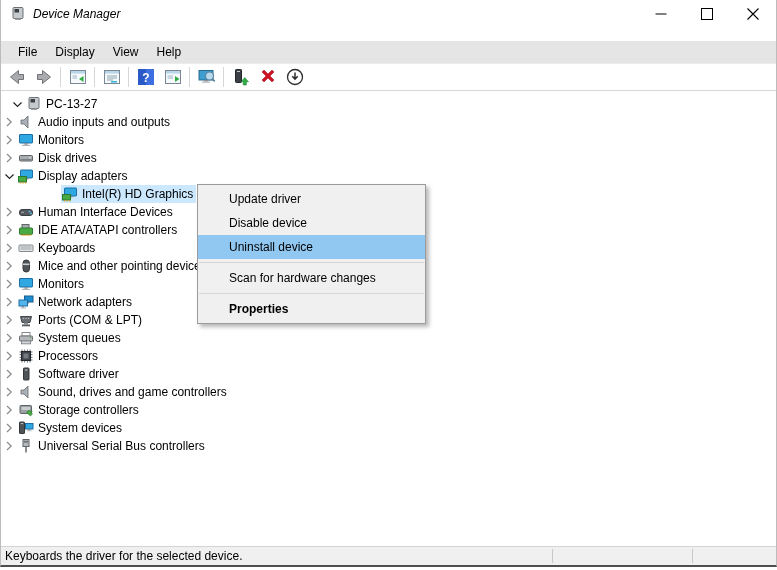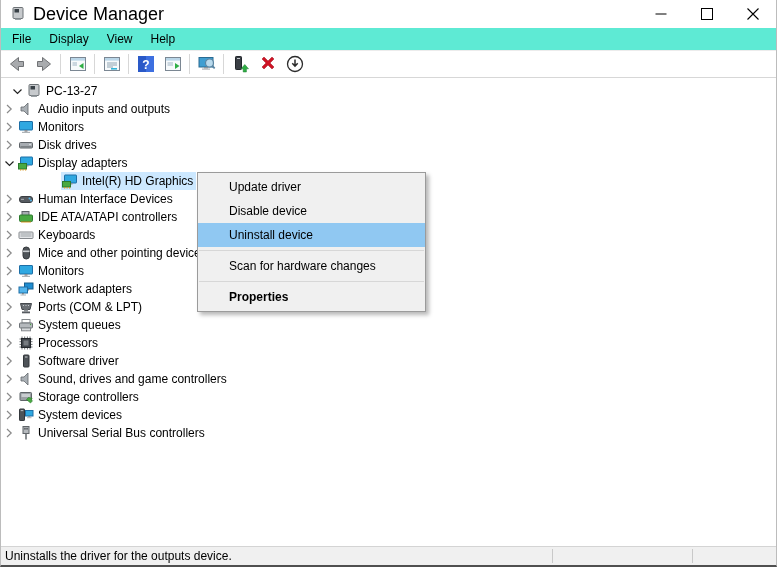--- a/index.html
+++ b/index.html
@@ -3,43 +3,43 @@
 <meta charset="utf-8">
 <style>
   html,body{margin:0;padding:0;background:#fff;}
   body{width:777px;height:570px;font-family:"Liberation Sans",sans-serif;font-size:12px;color:#000;overflow:hidden;}
   .window{position:relative;width:777px;height:567px;background:#fff;box-sizing:border-box;
           border-left:1px solid #bcbcbc;border-right:1px solid #bcbcbc;border-bottom:2px solid #4f4f4f;
           display:flex;flex-direction:column;}
   
   .titlebar{height:28px;display:flex;align-items:center;background:#fff;flex:0 0 auto;}
   .app-icon{margin:0 7px 0 9px;display:flex;}
-  .title{font-size:18px;}
+  .title{font-size:12px;font-style:italic;}
   .win-controls{margin-left:auto;display:flex;height:100%;}
   .win-btn{width:46px;height:100%;display:flex;align-items:center;justify-content:center;}
   
-  .menubar{height:22px;display:flex;align-items:center;background:#5eead4;border-bottom:1px solid #ececec;
-           padding-left:2px;flex:0 0 auto;}
+  .menubar{height:22px;display:flex;align-items:center;background:#e5e5e5;border-bottom:1px solid #ececec;
+           padding-left:8px;flex:0 0 auto;margin-top:13px;}
   .menubar .mitem{padding:3px 9px;cursor:default;}
   
   .toolbar{height:26px;display:flex;align-items:center;background:#fff;border-bottom:1px solid #d7d7d7;
            padding-left:2px;flex:0 0 auto;}
   .tbtn{width:25px;height:24px;display:flex;align-items:center;justify-content:center;margin:0 1px;}
   .tsep{width:1px;height:20px;background:#d7d7d7;margin:0 3px;}
   
   .tree{flex:1 1 auto;background:#fff;padding-top:4px;overflow:hidden;}
   .row{height:18px;display:flex;align-items:center;white-space:nowrap;}
   .lv0{padding-left:8px;} .lv1{} .lv2{padding-left:44px;}
   .chev{width:16px;height:16px;display:inline-flex;align-items:center;justify-content:center;flex:0 0 16px;}
   .itm{display:inline-flex;align-items:center;padding:0 3px 0 1px;height:18px;}
   .itm.sel{background:#cce8ff;}
   .ticon{width:16px;height:16px;display:inline-flex;margin-right:4px;flex:0 0 16px;}
   .lbl{line-height:18px;}
   
-  .ctxmenu{position:absolute;left:196px;top:172px;width:229px;background:#f0f0f0;
+  .ctxmenu{position:absolute;left:196px;top:184px;width:229px;background:#f0f0f0;
            border:1px solid #9b9b9b;box-shadow:3px 3px 4px rgba(0,0,0,0.28);z-index:10;
            padding:2px 0;box-sizing:border-box;}
   .citem{height:24px;line-height:24px;padding-left:31px;cursor:default;}
   .citem.hl{background:#90c8f2;}
   .citem.bold{font-weight:bold;}
   .csep{height:1px;background:#d7d7d7;margin:3px 1px;}
   
   .statusbar{height:18px;flex:0 0 auto;background:#f0f0f0;border-top:1px solid #d4d4d4;
              display:flex;align-items:center;position:relative;}
   .status-text{padding-left:4px;}
@@ -558,21 +558,21 @@
               <path d="M8 8.5v6" stroke="#6d7276" stroke-width="1.6"></path>
             </svg>
           </span>
           <span class="lbl">Universal Serial Bus controllers</span>
         </span>
     </div>
 
   </div>
 
   <div class="statusbar">
-    <span class="status-text">Uninstalls the driver for the outputs device.</span>
+    <span class="status-text">Keyboards the driver for the selected device.</span>
     <span class="sdiv" style="left:551px;"></span>
     <span class="sdiv" style="left:691px;"></span>
   </div>
 
   <div class="ctxmenu">
     <div class="citem">Update driver</div>
     <div class="citem">Disable device</div>
     <div class="citem hl">Uninstall device</div>
     <div class="csep"></div>
     <div class="citem">Scan for hardware changes</div>

